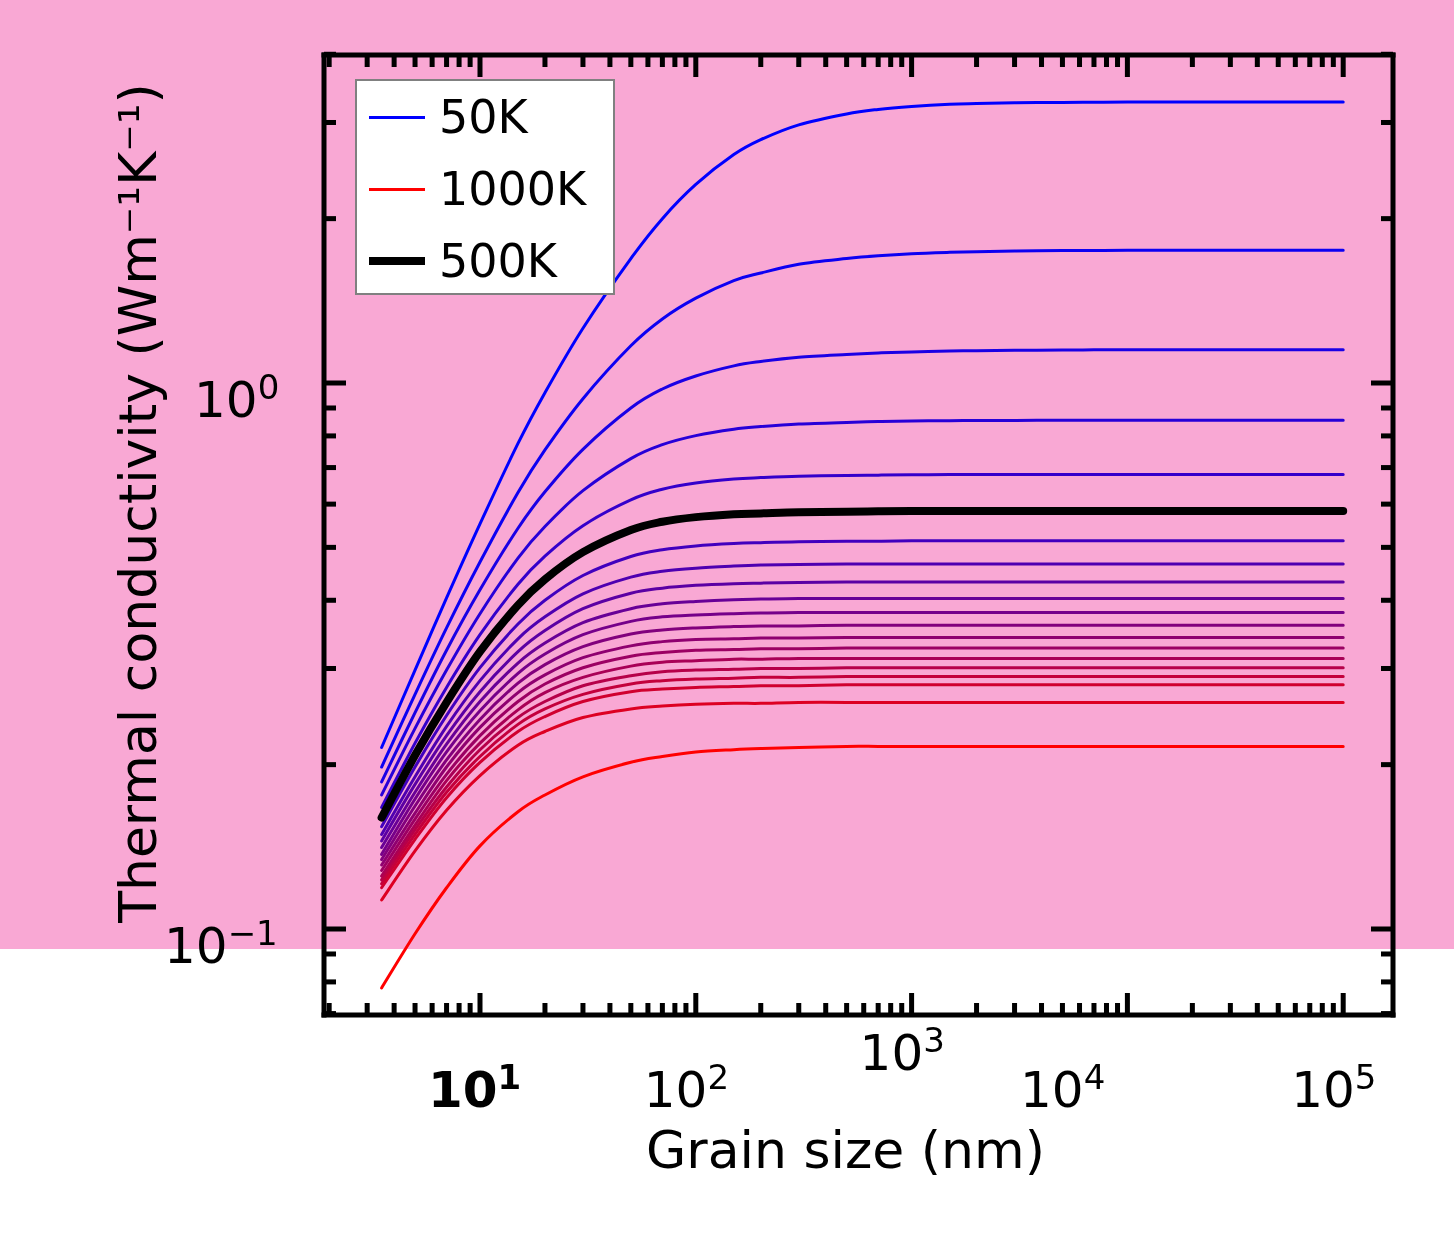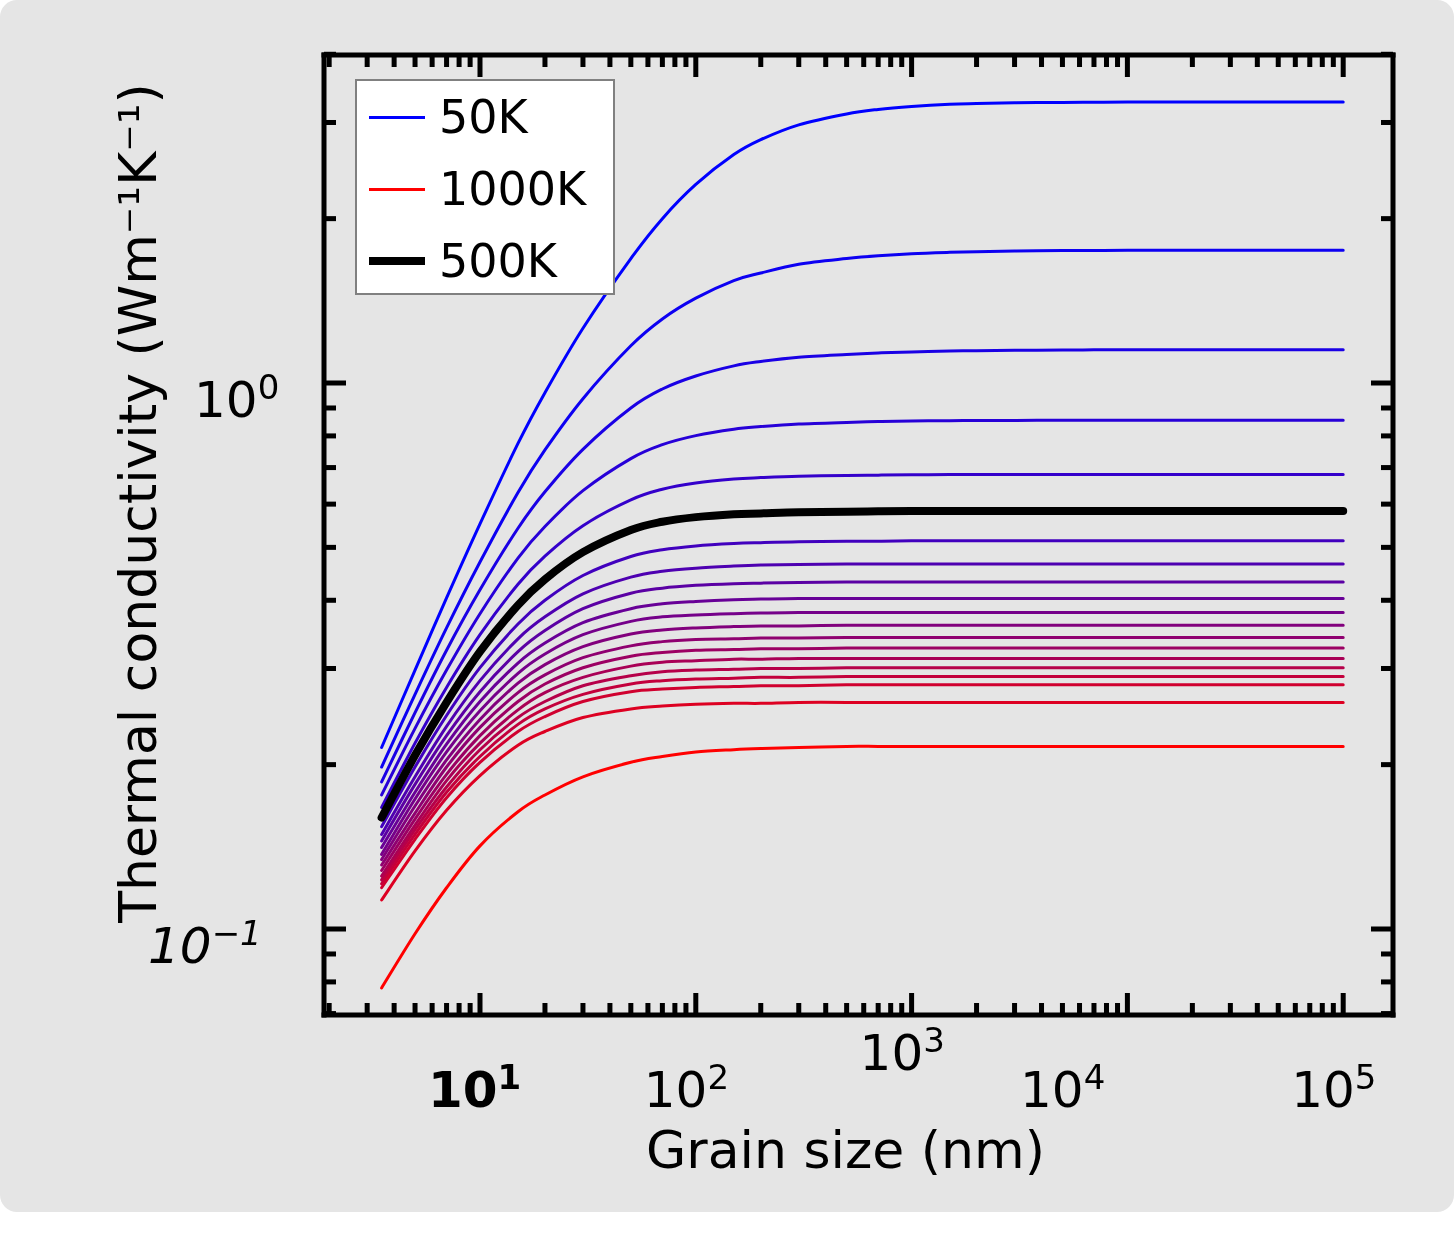--- a/index.html
+++ b/index.html
@@ -1,17 +1,17 @@
 <!DOCTYPE html>
 <html><head>
 <meta charset="utf-8">
 <style>
   html,body{margin:0;padding:0;background:#ffffff;}
   body{width:1454px;height:1254px;font-family:"DejaVu Sans",sans-serif;overflow:hidden;}
-  #fig{position:relative;width:1454px;height:1212px;background:#e5e5e5;border-radius:17px;}
+  #fig{position:relative;width:1454px;height:949px;background:#f9a8d4;}
   #plotsvg{position:absolute;left:0;top:0;width:1454px;height:1254px;}
   .axlabel{position:absolute;color:#000;font-family:"DejaVu Sans",sans-serif;white-space:nowrap;}
   #ylabel{
     left:0px;top:0px;width:1070px;height:92px;
     transform-origin:0 0;
     transform:translate(92px,1038px) rotate(-90deg);
     font-size:52px;line-height:92px;text-align:center;
   }
   #xlabel{
     left:311px;top:1120px;width:1069px;
@@ -204,16 +204,16 @@
   <div class="axlabel" id="ylabel">Thermal conductivity (Wm⁻¹K⁻¹)</div>
   <div class="axlabel" id="xlabel">Grain size (nm)</div>
 
   <div id="ticklabels">
       <div class="tklbl" style="left: 428px; top: 1033px; font-weight: bold;"><span>10</span><sup>1</sup></div>
       <div class="tklbl" style="left: 643.8px; top: 1033px;"><span>10</span><sup>2</sup></div>
       <div class="tklbl" style="left: 859.6px; top: 996px;"><span>10</span><sup>3</sup></div>
       <div class="tklbl" style="left: 1020px; top: 1033px;"><span>10</span><sup>4</sup></div>
       <div class="tklbl" style="left: 1291.2px; top: 1033px;"><span>10</span><sup>5</sup></div>
       <div class="tklbl" style="left: 194px; top: 343px;"><span>10</span><sup>0</sup></div>
-      <div class="tklbl" style="left: 148px; top: 889px; font-style: italic;"><span>10</span><sup>−1</sup></div>
+      <div class="tklbl" style="left: 164px; top: 889px;"><span>10</span><sup>−1</sup></div>
     </div>
 
 </div>
 
 </body></html>

